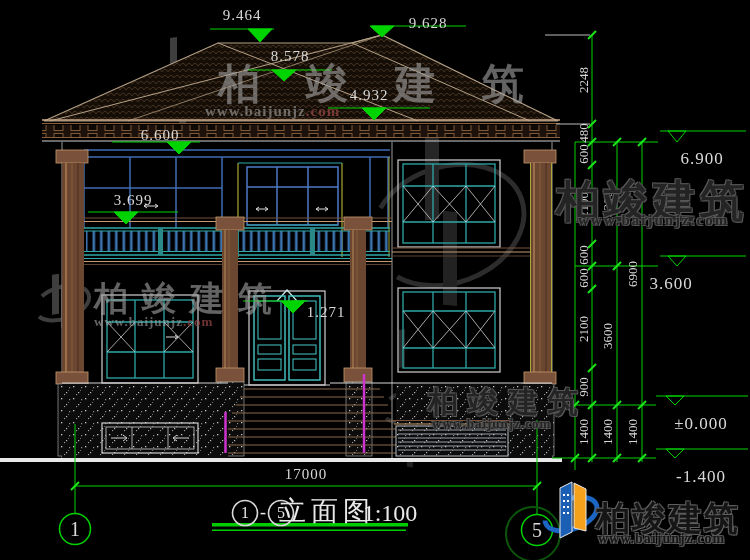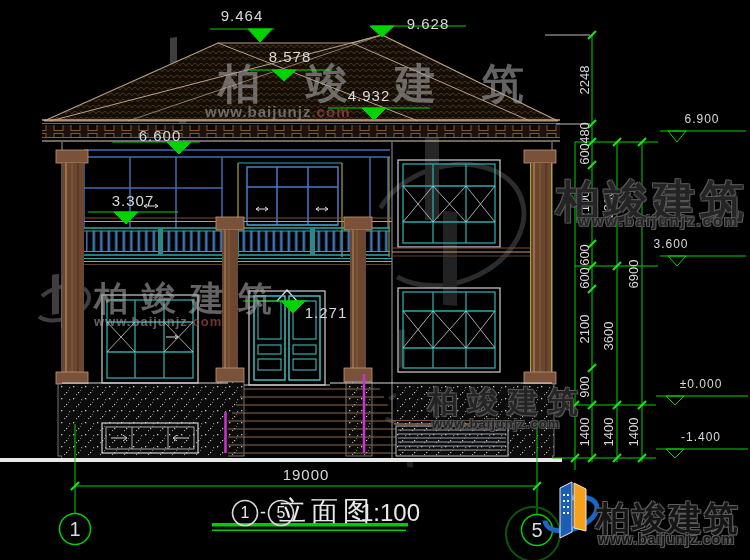--- a/index.html
+++ b/index.html
@@ -1,21 +1,21 @@
 <!DOCTYPE html>
 <html><head>
 <meta charset="utf-8">
 <style>
   html,body{margin:0;padding:0;background:#000;}
   #stage{position:relative;width:750px;height:560px;background:#000;overflow:hidden;
-         font-family:Liberation Sans, sans-serif;}
+         font-family:Liberation Serif, serif;}
   #stage svg{position:absolute;left:0;top:0;}
   .lbl{position:absolute;color:#d9d9d9;font-size:15px;letter-spacing:1px;white-space:nowrap;
        transform:translate(-50%,-50%);}
-  .lbl.big{font-size:12px;}
+  .lbl.big{font-size:17px;margin-top:40px;}
   .vlbl{position:absolute;color:#d9d9d9;font-size:13px;white-space:nowrap;
         transform:translate(-50%,-50%) rotate(-90deg);}
   .bubble-digit{position:absolute;color:#d9d9d9;font-size:20px;transform:translate(-50%,-50%);}
   .title-txt{position:absolute;color:#e8e8e8;white-space:nowrap;transform:translate(-50%,-50%);}
   .wm-light{position:absolute;color:rgba(165,165,165,.6);white-space:nowrap;}
   .wm-dark{position:absolute;color:#242424;white-space:nowrap;
            text-shadow:1px 1px 0 #585858,-1px -1px 0 #585858,1px -1px 0 #444,-1px 1px 0 #444;}
   .wm-url-tail{color:rgba(150,70,70,.75);}
   .logo-brand{position:absolute;color:#151515;font-weight:bold;white-space:nowrap;
            text-shadow:1px 1px 0 #5f5f5f,-1px -1px 0 #5f5f5f,1px -1px 0 #4a4a4a,-1px 1px 0 #4a4a4a;}
@@ -404,21 +404,21 @@
           <rect x="567" y="512" width="2" height="2"></rect>
     </g>
   </g>
 </svg>
 
 <span class="lbl" style="left:242px;top:15px">9.464</span>
 <span class="lbl" style="left:428px;top:23px">9.628</span>
 <span class="lbl" style="left:290px;top:56px">8.578</span>
 <span class="lbl" style="left:369px;top:95px">4.932</span>
 <span class="lbl" style="left:160px;top:135px">6.600</span>
-<span class="lbl" style="left:133px;top:200px">3.307</span>
+<span class="lbl" style="left:133px;top:200px">3.699</span>
 <span class="lbl" style="left:326px;top:312px">1.271</span>
 
 <span class="lbl big" style="left:702px;top:119px">6.900</span>
 <span class="lbl big" style="left:671px;top:244px">3.600</span>
 <span class="lbl big" style="left:701px;top:384px">±0.000</span>
 <span class="lbl big" style="left:701px;top:437px">-1.400</span>
 
 <span class="vlbl" style="left:584px;top:80px">2248</span>
 <span class="vlbl" style="left:584px;top:133px">480</span>
 <span class="vlbl" style="left:584px;top:154px">600</span>
@@ -429,21 +429,21 @@
 <span class="vlbl" style="left:584px;top:387px">900</span>
 <span class="vlbl" style="left:584px;top:432px">1400</span>
 
 <span class="vlbl" style="left:608px;top:204px">3300</span>
 <span class="vlbl" style="left:608px;top:336px">3600</span>
 <span class="vlbl" style="left:608px;top:432px">1400</span>
 
 <span class="vlbl" style="left:633px;top:274px">6900</span>
 <span class="vlbl" style="left:633px;top:432px">1400</span>
 
-<span class="lbl" style="left:306px;top:474px">19000</span>
+<span class="lbl" style="left:306px;top:474px">17000</span>
 <span class="bubble-digit" style="left:75px;top:529px">1</span>
 <span class="bubble-digit" style="left:537px;top:530px">5</span>
 
 <span class="title-txt" style="left:245px;top:513px;font-size:16px">1</span>
 <span class="title-txt" style="left:263px;top:512px;font-size:18px">-</span>
 <span class="title-txt" style="left:281px;top:513px;font-size:16px">5</span>
 <span class="title-txt" style="left:327px;top:511px;font-size:27px;letter-spacing:5px">立面图</span>
 <span class="title-txt" style="left:390px;top:513px;font-size:24px">1:100</span>
 
 <span class="wm-light" style="left:218px;top:56px;font-size:42px;font-weight:bold;letter-spacing:46px">柏竣建筑</span>

